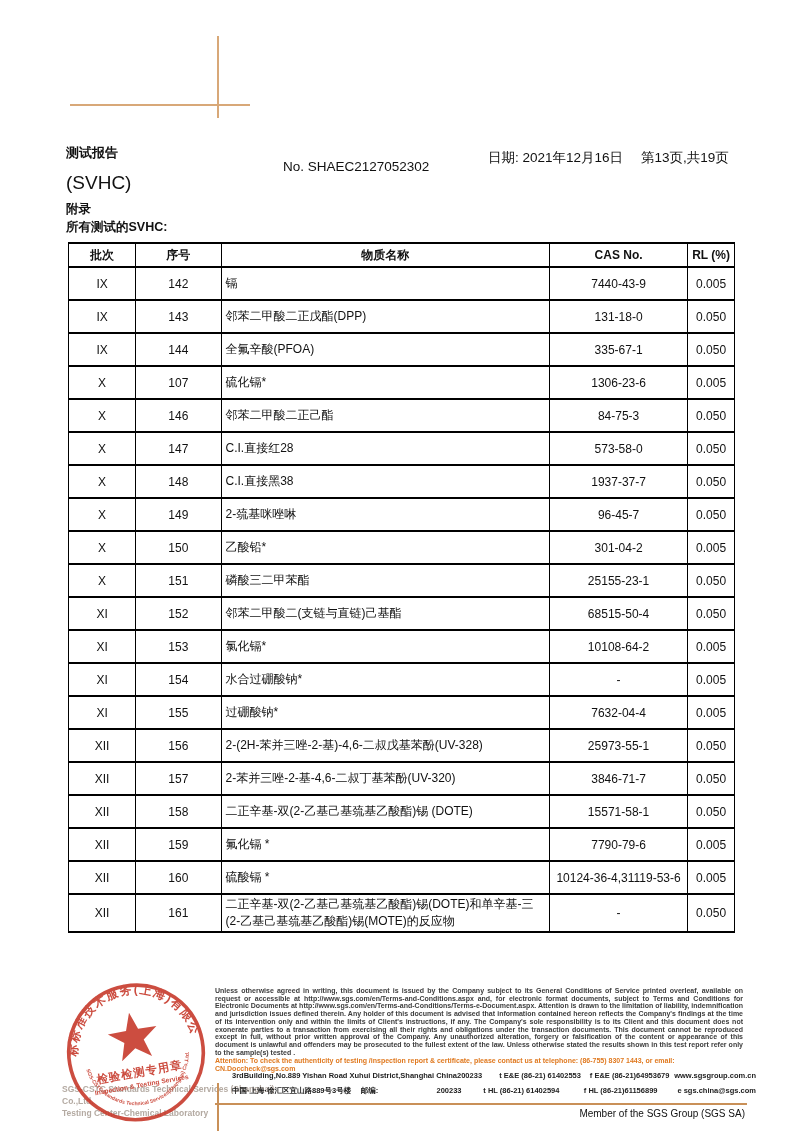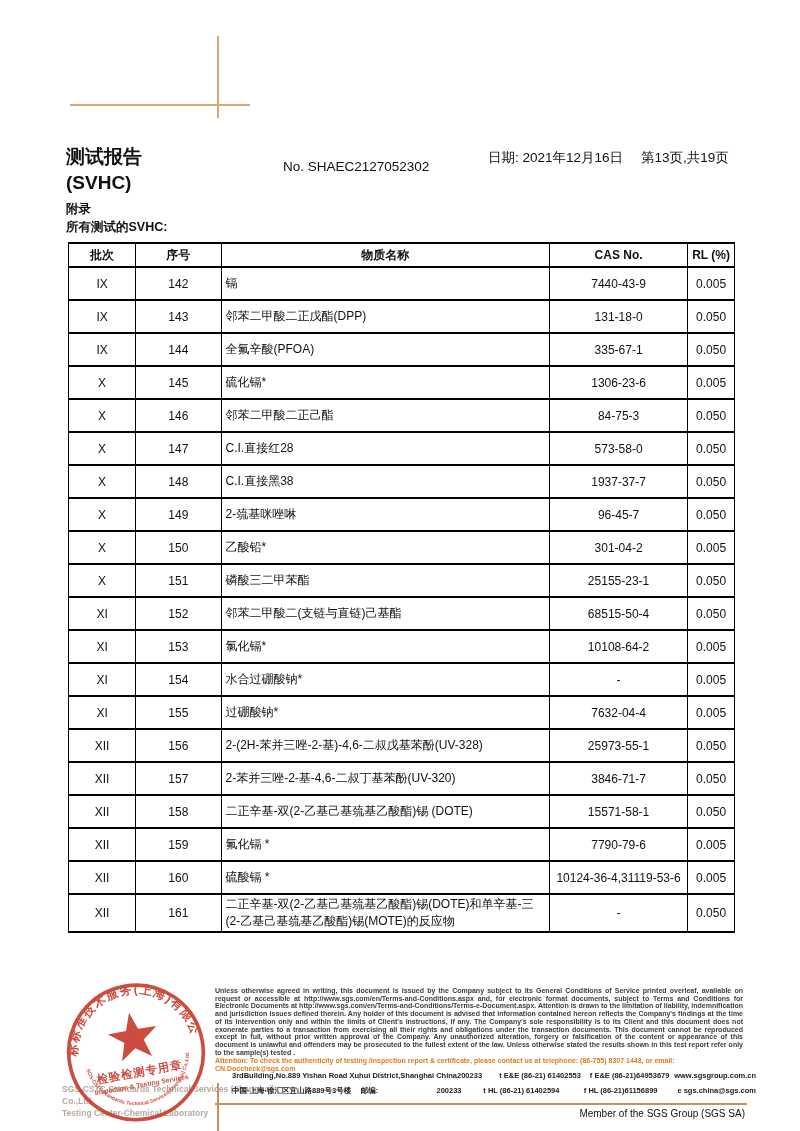--- a/index.html
+++ b/index.html
@@ -6,22 +6,22 @@
   html,body { background:#ffffff; font-family:"Liberation Sans", sans-serif; }
   .page { position:relative; width:800px; height:1131px; background:#fff; overflow:hidden; }
 
   
   .logo { position:absolute; left:72px; top:34px; font-size:74px; font-weight:bold;
           color:#8c8c8c; letter-spacing:-4px; line-height:70px; }
   .logo-hline { position:absolute; left:70px; top:104px; width:180px; height:2px; background:#d8a878; }
   .logo-vline { position:absolute; left:217px; top:36px; width:2px; height:82px; background:#d8a878; }
 
   
-  .title1 { position:absolute; left:66px; top:144px; font-size:19px; font-weight:bold; color:#111; }
-  .title2 { position:absolute; left:66px; top:172px; font-size:19px; font-weight:bold; color:#111; }
+  .title1 { position:absolute; left:66px; top:144px; font-size:13px; font-weight:bold; color:#111; }
+  .title2 { position:absolute; left:66px; top:172px; font-size:19px; font-weight:normal; color:#111; }
   .report-no { position:absolute; left:283px; top:159px; font-size:13.5px; color:#111; }
   .date { position:absolute; left:488px; top:149px; font-size:13.5px; color:#111; }
   .pages { position:absolute; left:641px; top:149px; font-size:13.5px; color:#111; }
   .appendix { position:absolute; left:66px; top:201px; font-size:12.5px; font-weight:bold; color:#111; }
   .subtitle { position:absolute; left:66px; top:219px; font-size:12.5px; font-weight:bold; color:#111; }
 
   
   .svhc-table { position:absolute; left:68px; top:242px; width:667px;
                 border-collapse:collapse; table-layout:fixed; font-size:12px; color:#111; }
   .svhc-table th, .svhc-table td { border:1px solid #000; border-top-width:2px; border-bottom-width:2px; }
@@ -90,21 +90,21 @@
         </tr>
         <tr>
           <td class="col-batch">IX</td>
           <td class="col-no">144</td>
           <td class="col-name">全氟辛酸(PFOA)</td>
           <td class="col-cas">335-67-1</td>
           <td class="col-rl">0.050</td>
         </tr>
         <tr>
           <td class="col-batch">X</td>
-          <td class="col-no">145</td>
+          <td class="col-no">107</td>
           <td class="col-name">硫化镉*</td>
           <td class="col-cas">1306-23-6</td>
           <td class="col-rl">0.005</td>
         </tr>
         <tr>
           <td class="col-batch">X</td>
           <td class="col-no">146</td>
           <td class="col-name">邻苯二甲酸二正己酯</td>
           <td class="col-cas">84-75-3</td>
           <td class="col-rl">0.050</td>

